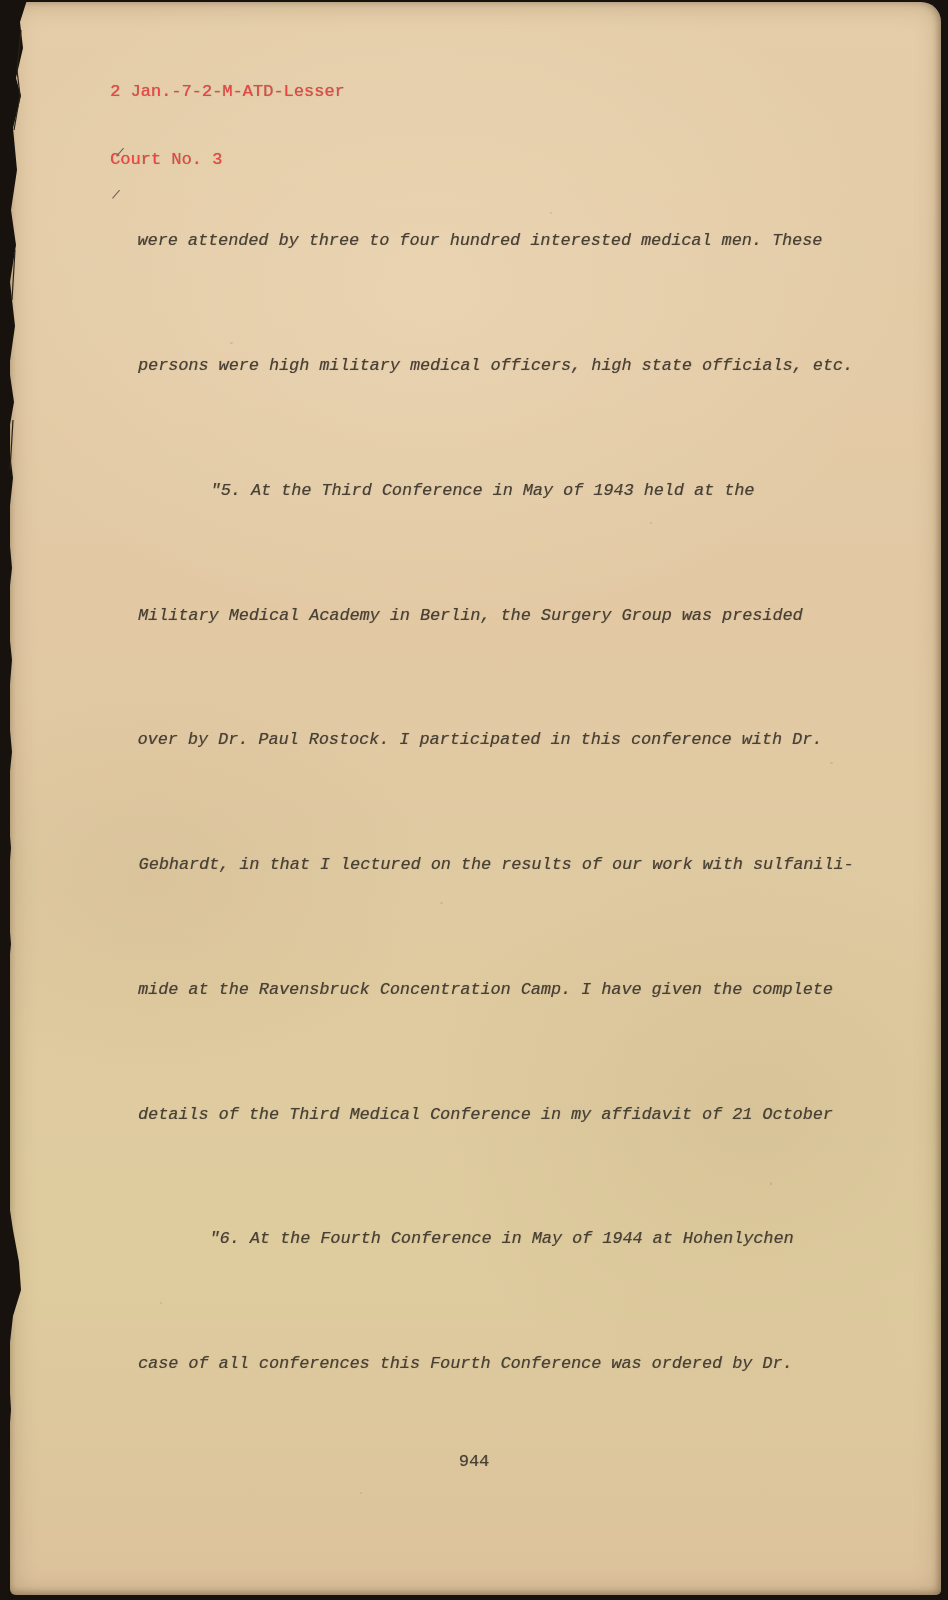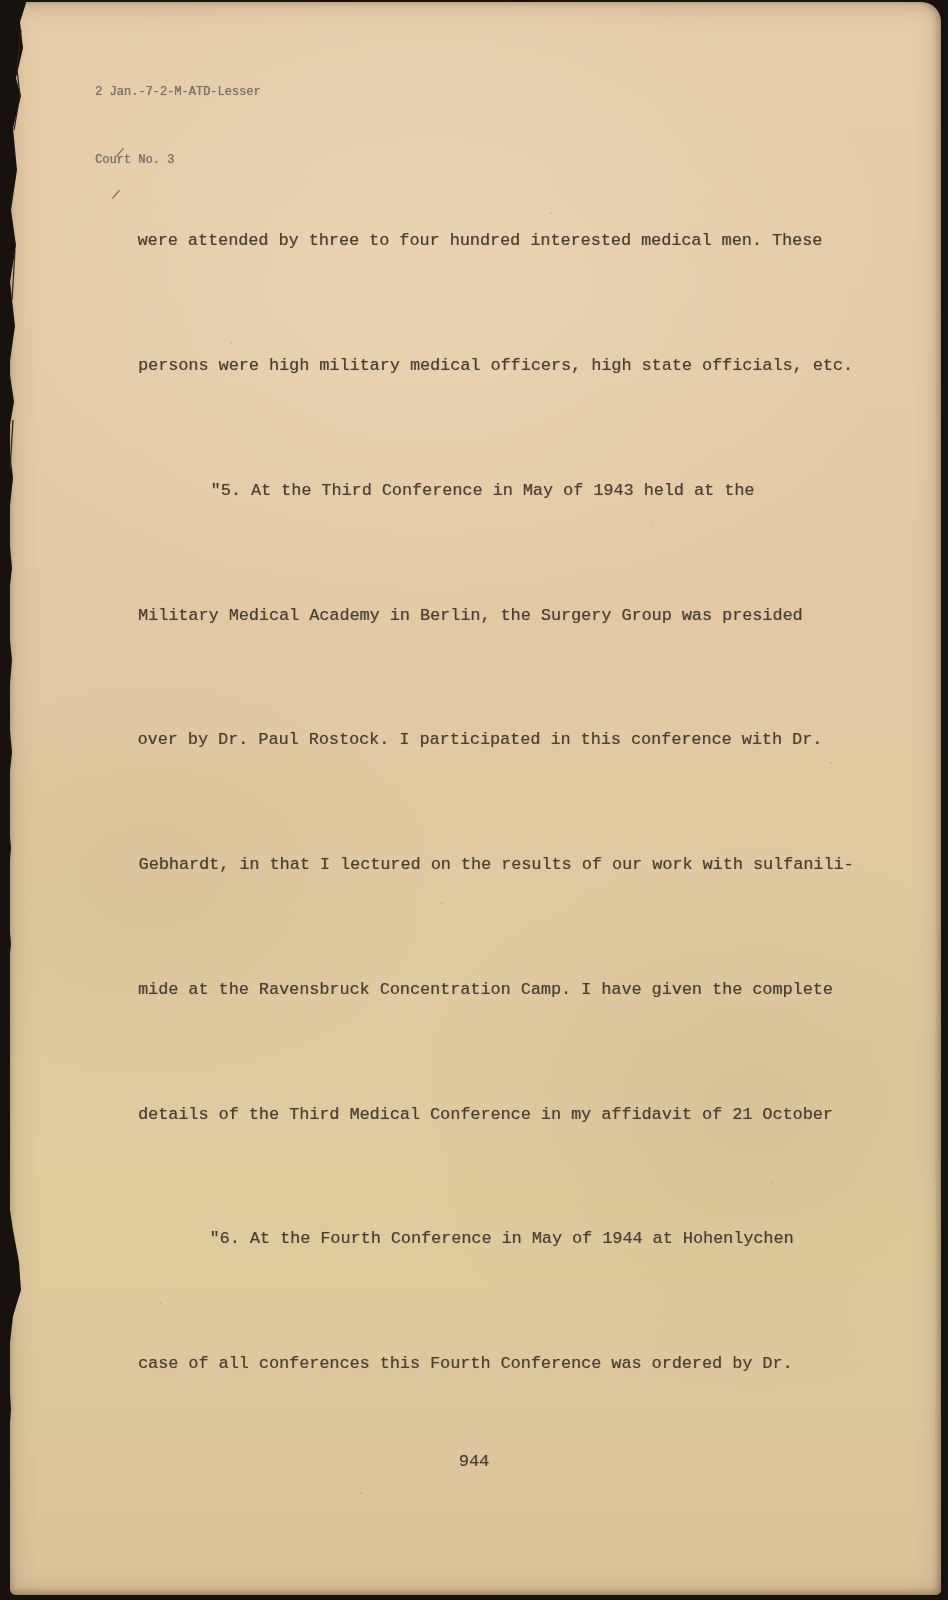--- a/index.html
+++ b/index.html
@@ -32,29 +32,29 @@
   .tear{position:absolute;left:0;top:0;}
   .typed{
     position:absolute;
     left:73px;top:137px;right:40px;
     color:#484035;
     font-size:16.8px;
     line-height:41.6px;
     white-space:pre;
     text-shadow:0.4px 0.3px 0.7px rgba(72,62,48,0.55);
   }
-  .ln{height:41.6px;}
+  .ln{height:41.6px;font-style:italic;}
   .ln.q{padding-left:65px;}
   .ln.q.ind{padding-left:137px;}
   .ln:nth-of-type(3n){transform:translateX(0.6px);}
   .ln:nth-of-type(4n+1){transform:translateX(-0.5px);}
   .header{
-    position:absolute;left:95px;top:36px;
-    color:#737373;
-    font-size:12px;line-height:22.5px;
+    position:absolute;left:110px;top:36px;
+    color:#ef4444;
+    font-size:17px;line-height:22.5px;
     white-space:pre;
     text-shadow:0.4px 0.3px 0.7px rgba(72,62,48,0.55);
   }
   .pagenum{
     position:absolute;left:0;width:948px;top:1452px;
     text-align:center;
     color:#484035;font-size:17px;
     text-shadow:0.4px 0.3px 0.7px rgba(72,62,48,0.5);
   }
   .stray{

